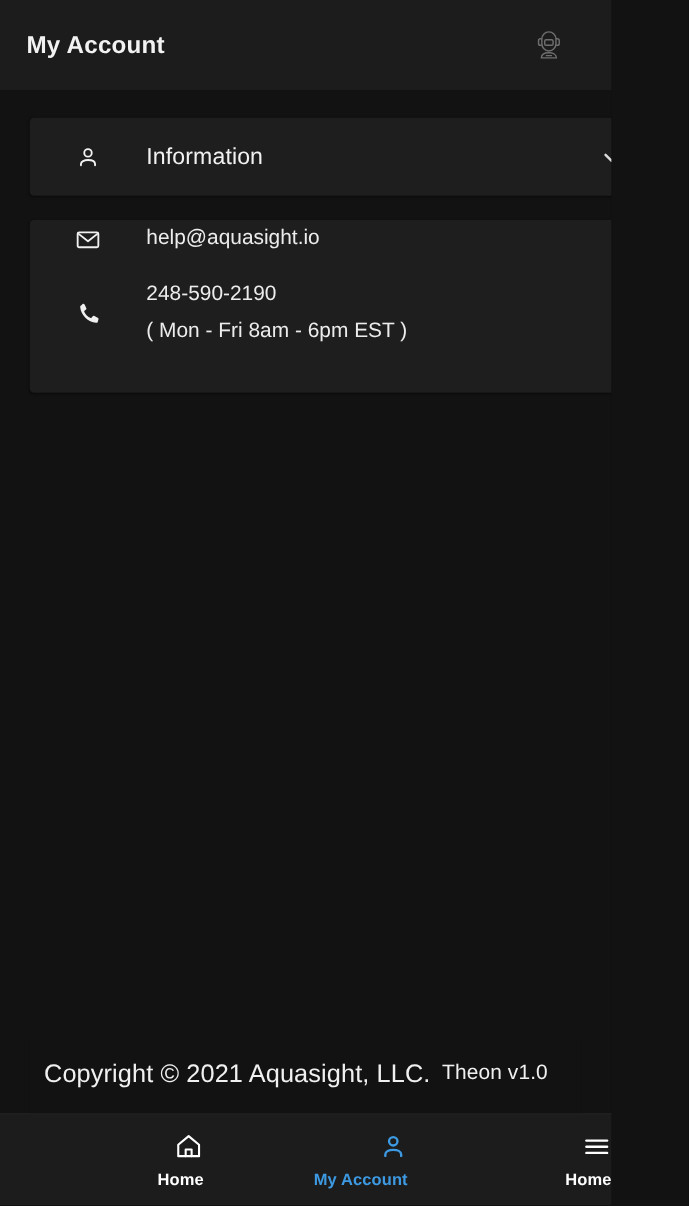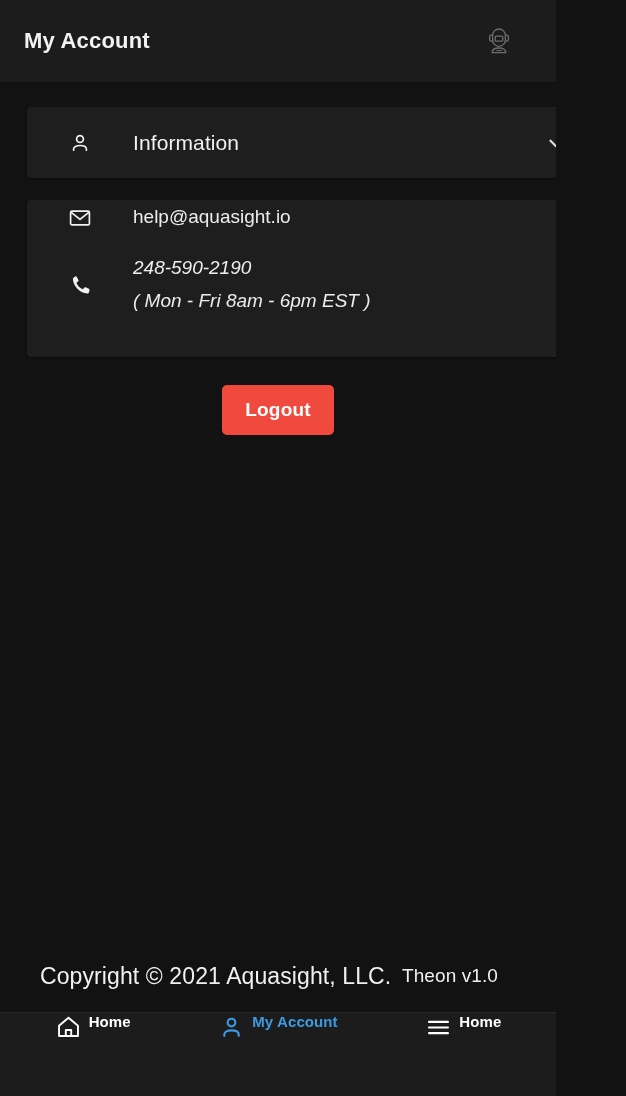--- a/index.html
+++ b/index.html
@@ -115,21 +115,21 @@
     padding-top: 2px;
   }
   .contact-row .row-text {
     flex: 1 1 auto;
     font-size: 19px;
     color: #ececec;
     line-height: 33px;
     padding-top: 0px;
   }
   .contact-row.mail { margin-top: 0px; }
-  .contact-row.phone { margin-top: 18px; font-style: italic; }
+  .contact-row.phone { margin-top: 18px; }
   .row-sub { display: block; }
 
   .logout-wrap {
     display: flex;
     justify-content: center;
     margin-top: 28px;
   }
   .logout-btn {
     background: #f04a3e;
     color: #ffffff;
@@ -174,22 +174,22 @@
     flex: 0 0 84px;
     height: 84px;
     background: #1c1c1c;
     border-top: 1px solid #272727;
     display: flex;
     align-items: stretch;
   }
   .nav-item {
     flex: 1 1 0;
     display: flex;
-    flex-direction: row;
-    align-items: flex-start;
+    flex-direction: column;
+    align-items: flex-end;
     justify-content: center;
     gap: 7px;
     cursor: pointer;
     color: #ffffff;
   }
   .nav-item.active { color: #3d9ae2; }
   .nav-label {
     font-size: 15px;
     font-weight: bold;
     letter-spacing: 0.1px;
@@ -256,23 +256,20 @@
           </span>
           <span class="row-text">
             <span class="row-sub">248-590-2190</span>
             <span class="row-sub">( Mon - Fri 8am - 6pm EST )</span>
           </span>
         </div>
 
       </div>
     </div>
 
-    <div class="logout-wrap">
-      <button class="logout-btn">Logout</button>
-    </div>
 
     <div class="spacer"></div>
 
     <div class="footer">
       <div class="footer-text">Copyright © 2021 Aquasight, LLC.</div>
       <div class="footer-version">Theon v1.0</div>
     </div>
 
   </div>
 

